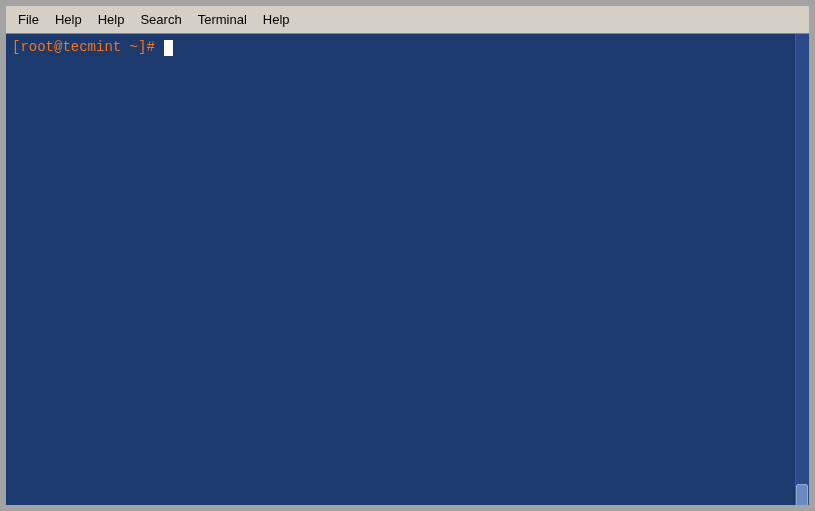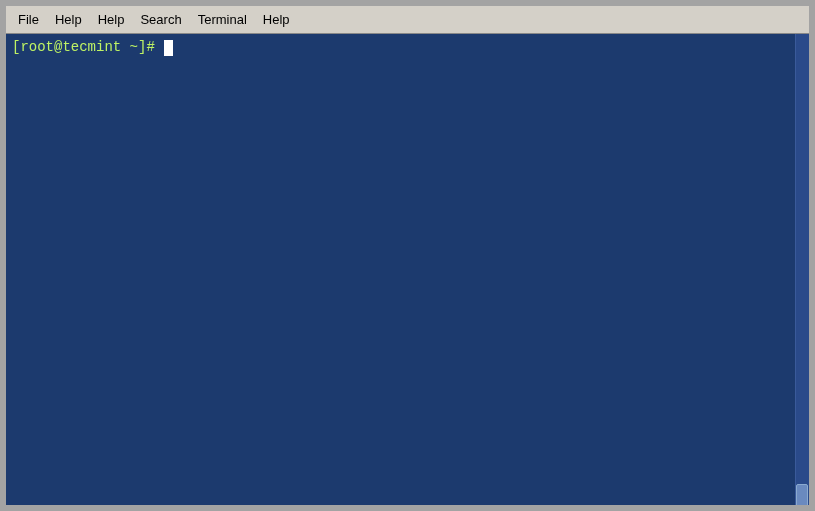--- a/index.html
+++ b/index.html
@@ -53,21 +53,21 @@
     .terminal-line {
       display: flex;
       align-items: center;
       font-family: 'Courier New', Courier, monospace;
       font-size: 14px;
       color: #ffffff;
       line-height: 1.4;
     }
 
     .prompt-text {
-      color: #bef264;
+      color: #f97316;
       white-space: pre;
     }
 
     .cursor {
       display: inline-block;
       width: 9px;
       height: 16px;
       background: #ffffff;
       margin-left: 1px;
       animation: blink 1s step-end infinite;

